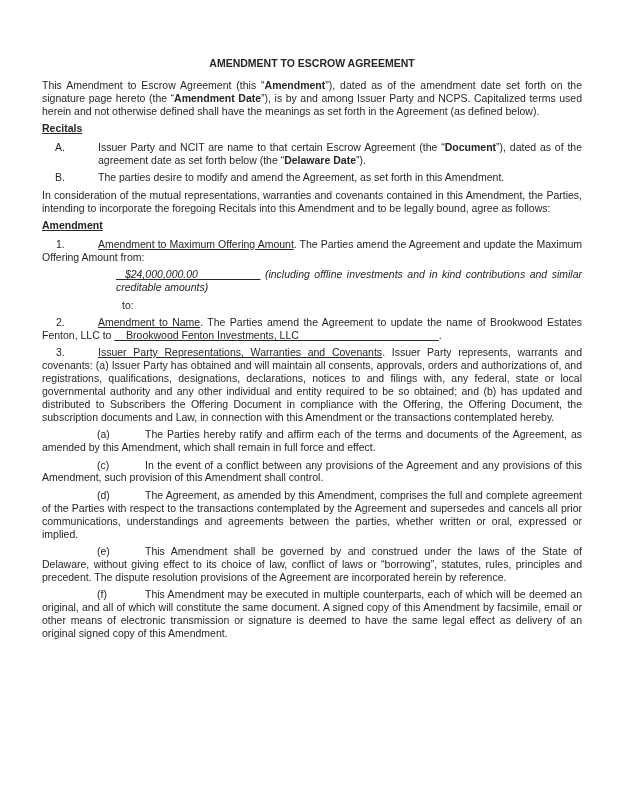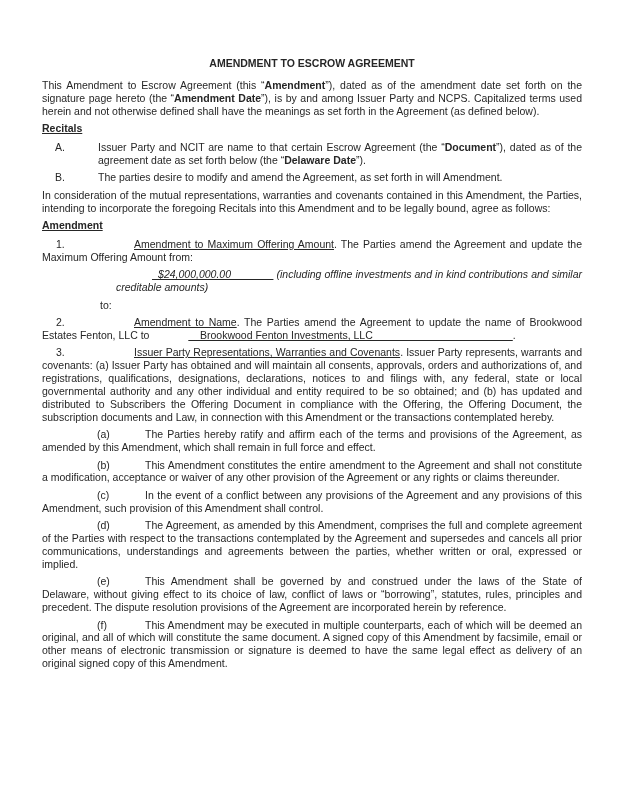--- a/index.html
+++ b/index.html
@@ -14,33 +14,33 @@
     font-size: 10.5px;
     line-height: 12.9px;
     color: #262626;
     overflow: hidden;
   }
   p { margin: 0 0 4.5px 0; text-align: justify; }
   .title { text-align: center; font-weight: 700; margin-bottom: 9px; }
   .heading { text-align: left; font-weight: 700; margin: 3px 0 6px 0; }
   .heading .hu { text-decoration: underline; }
   .b { font-weight: 700; }
-  .u { text-decoration: underline; margin-left: 36px; }
+  .u { text-decoration: underline; }
   
   .recital { padding-left: 56px; }
   .recital .lbl { display: inline-block; width: 43px; margin-left: -43px; }
   
   .sec { text-indent: 14px; }
   .sec .num { display: inline-block; width: 42px; text-indent: 0; }
   
   .sub { text-indent: 55px; }
   .sub .num { display: inline-block; width: 48px; text-indent: 0; }
   
   .amount { margin-left: 74px; font-style: italic; }
-  .to { margin-left: 58px; }
+  .to { margin-left: 80px; }
   .footer {
     position: absolute;
     top: 764px;
     right: 39px;
     font-size: 6.4px;
     line-height: 8px;
     color: #a9a9a9;
     letter-spacing: 0.1px;
   }
 </style>
@@ -50,41 +50,40 @@
 <div class="page">
 
   <p class="title">AMENDMENT TO ESCROW AGREEMENT</p>
 
   <p><span>This Amendment to Escrow Agreement (this “</span><span class="b">Amendment</span><span>”), dated as of the amendment date set forth on the signature page hereto (the “</span><span class="b">Amendment Date</span><span>”), is by and among Issuer Party and NCPS. Capitalized terms used herein and not otherwise defined shall have the meanings as set forth in the Agreement (as defined below).</span></p>
 
   <p class="heading"><span class="hu">Recitals</span></p>
 
   <p class="recital"><span class="lbl">A.</span><span><span>Issuer Party and NCIT are name to that certain Escrow Agreement (the “</span><span class="b">Document</span><span>”), dated as of the agreement date as set forth below (the “</span><span class="b">Delaware Date</span><span>”).</span></span></p>
 
-  <p class="recital"><span class="lbl">B.</span><span><span>The parties desire to modify and amend the Agreement, as set forth in will Amendment.</span></span></p>
+  <p class="recital"><span class="lbl">B.</span><span><span>The parties desire to modify and amend the Agreement, as set forth in this Amendment.</span></span></p>
 
   <p><span>In consideration of the mutual representations, warranties and covenants contained in this Amendment, the Parties, intending to incorporate the foregoing Recitals into this Amendment and to be legally bound, agree as follows:</span></p>
 
   <p class="heading"><span class="hu">Amendment</span></p>
 
   <p class="sec"><span class="num">1.</span><span><span class="u">Amendment to Maximum Offering Amount</span><span>. The Parties amend the Agreement and update the Maximum Offering Amount from:</span></span></p>
 
   <p class="amount"><span class="u">&nbsp;&nbsp;$24,000,000.00&nbsp;&nbsp;&nbsp;&nbsp;&nbsp;&nbsp;&nbsp;&nbsp;&nbsp;&nbsp;&nbsp;&nbsp;&nbsp;&nbsp;</span><span> (including offline investments and in kind contributions and similar creditable amounts)</span></p>
 
   <p class="to">to:</p>
 
 
   <p class="sec"><span class="num">2.</span><span><span class="u">Amendment to Name</span><span>. The Parties amend the Agreement to update the name of Brookwood Estates Fenton, LLC to </span><span class="u">&nbsp;&nbsp;&nbsp;&nbsp;Brookwood Fenton Investments, LLC&nbsp;&nbsp;&nbsp;&nbsp;&nbsp;&nbsp;&nbsp;&nbsp;&nbsp;&nbsp;&nbsp;&nbsp;&nbsp;&nbsp;&nbsp;&nbsp;&nbsp;&nbsp;&nbsp;&nbsp;&nbsp;&nbsp;&nbsp;&nbsp;&nbsp;&nbsp;&nbsp;&nbsp;&nbsp;&nbsp;&nbsp;&nbsp;&nbsp;&nbsp;&nbsp;&nbsp;&nbsp;&nbsp;&nbsp;&nbsp;&nbsp;&nbsp;&nbsp;&nbsp;&nbsp;&nbsp;&nbsp;&nbsp;</span><span>.</span></span></p>
 
   <p class="sec"><span class="num">3.</span><span><span class="u">Issuer Party Representations, Warranties and Covenants</span><span>. Issuer Party represents, warrants and covenants: (a) Issuer Party has obtained and will maintain all consents, approvals, orders and authorizations of, and registrations, qualifications, designations, declarations, notices to and filings with, any federal, state or local governmental authority and any other individual and entity required to be so obtained; and (b) has updated and distributed to Subscribers the Offering Document in compliance with the Offering, the Offering Document, the subscription documents and Law, in connection with this Amendment or the transactions contemplated hereby.</span></span></p>
 
 
-  <p class="sub"><span class="num">(a)</span><span><span>The Parties hereby ratify and affirm each of the terms and provisions of the Agreement, as amended by this Amendment, which shall remain in full force and effect.</span></span></p>
+  <p class="sub"><span class="num">(a)</span><span><span>The Parties hereby ratify and affirm each of the terms and documents of the Agreement, as amended by this Amendment, which shall remain in full force and effect.</span></span></p>
 
-  <p class="sub"><span class="num">(b)</span><span><span>This Amendment constitutes the entire amendment to the Agreement and shall not constitute a modification, acceptance or waiver of any other provision of the Agreement or any rights or claims thereunder.</span></span></p>
 
   <p class="sub"><span class="num">(c)</span><span><span>In the event of a conflict between any provisions of the Agreement and any provisions of this Amendment, such provision of this Amendment shall control.</span></span></p>
 
   <p class="sub"><span class="num">(d)</span><span><span>The Agreement, as amended by this Amendment, comprises the full and complete agreement of the Parties with respect to the transactions contemplated by the Agreement and supersedes and cancels all prior communications, understandings and agreements between the parties, whether written or oral, expressed or implied.</span></span></p>
 
   <p class="sub"><span class="num">(e)</span><span><span>This Amendment shall be governed by and construed under the laws of the State of Delaware, without giving effect to its choice of law, conflict of laws or “borrowing”, statutes, rules, principles and precedent. The dispute resolution provisions of the Agreement are incorporated herein by reference.</span></span></p>
 
   <p class="sub"><span class="num">(f)</span><span><span>This Amendment may be executed in multiple counterparts, each of which will be deemed an original, and all of which will constitute the same document. A signed copy of this Amendment by facsimile, email or other means of electronic transmission or signature is deemed to have the same legal effect as delivery of an original signed copy of this Amendment.</span></span></p>
 
   <div class="footer">Amendment to Standard NCPS Escrow Only Agreement for Securities Offerings (v 2022.8)</div>

